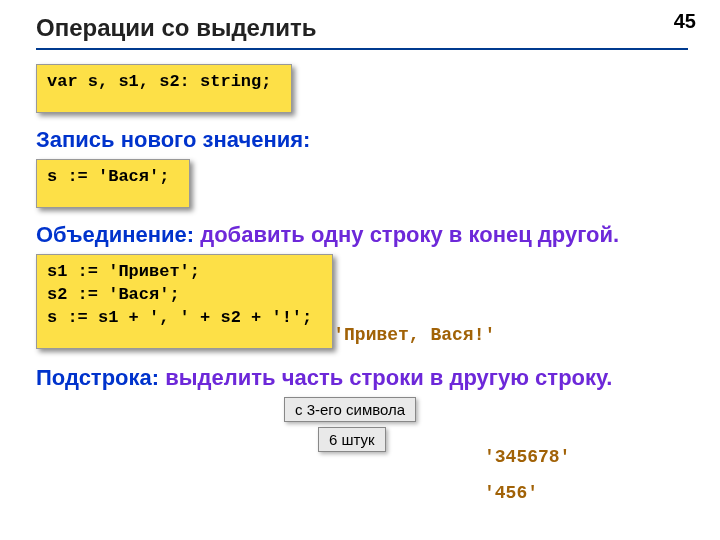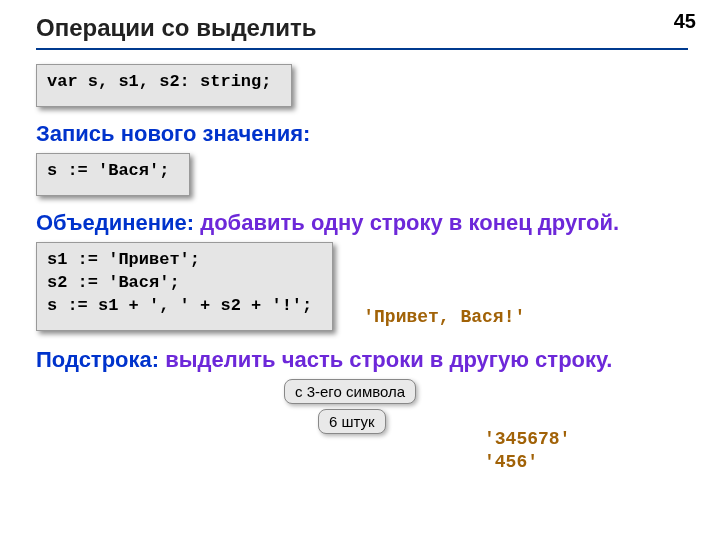--- a/index.html
+++ b/index.html
@@ -1,29 +1,29 @@
 <!DOCTYPE html>
 <html><head>
 <meta charset="utf-8">
 <style>
   html,body{margin:0;padding:0;width:720px;height:540px;background:#fff;font-family:Arial,Helvetica,sans-serif;overflow:hidden}
   .slide{position:relative;width:720px;height:540px;box-sizing:border-box;padding:14px 32px 0 36px}
   .pagenum{position:absolute;top:10px;right:24px;font-size:20px;font-weight:bold;color:#000}
   .title{font-size:24px;font-weight:bold;color:#222;margin:0 0 6px 0}
   .rule{border:0;border-top:2px solid #003a8f;margin:2px 0 14px 0}
-  .codebox{display:inline-block;background:#e5e5e5;border:1px solid #999;box-shadow:3px 3px 5px rgba(0,0,0,.45);padding:6px 20px 12px 10px;font-family:"Courier New",monospace;font-weight:bold;font-size:17px;white-space:pre;color:#000;line-height:1.35}
+  .codebox{display:inline-block;background:#fde047;border:1px solid #999;box-shadow:3px 3px 5px rgba(0,0,0,.45);padding:6px 20px 18px 10px;font-family:"Courier New",monospace;font-weight:bold;font-size:17px;white-space:pre;color:#000;line-height:1.35}
   .label-blue{color:#0033cc;font-weight:bold;font-size:22px;margin:14px 0 6px 0}
   .inline-black{color:#6d28d9;font-weight:bold}
   .result{font-family:"Courier New",monospace;font-weight:bold;font-size:18px;color:#a16207}
-  .row{display:flex;gap:30px}
-  .callout{display:inline-block;background:#e9e9e9;border:1px solid #888;border-radius:8px;box-shadow:2px 2px 4px rgba(0,0,0,.3);padding:3px 10px;font-size:15px;color:#000}
+  .row{display:flex;gap:0}
+  .callout{display:inline-block;background:#e9e9e9;border:1px solid #888;border-radius:0;box-shadow:2px 2px 4px rgba(0,0,0,.3);padding:3px 10px;font-size:15px;color:#000}
   .sub-area{position:relative;margin-top:10px}
   .call1{position:absolute;left:248px;top:-4px}
   .call2{position:absolute;left:282px;top:26px}
-  .res-col{position:absolute;left:448px;top:46px;display:flex;flex-direction:column;gap:3px}
+  .res-col{position:absolute;left:448px;top:46px;display:flex;flex-direction:column;gap:16px}
 </style>
 </head>
 <body>
 
 <div class="slide">
   <div class="pagenum">45</div>
   <div class="title">Операции со выделить</div>
   <hr class="rule">
 
   <div class="codebox">var s, s1, s2: string;</div>

